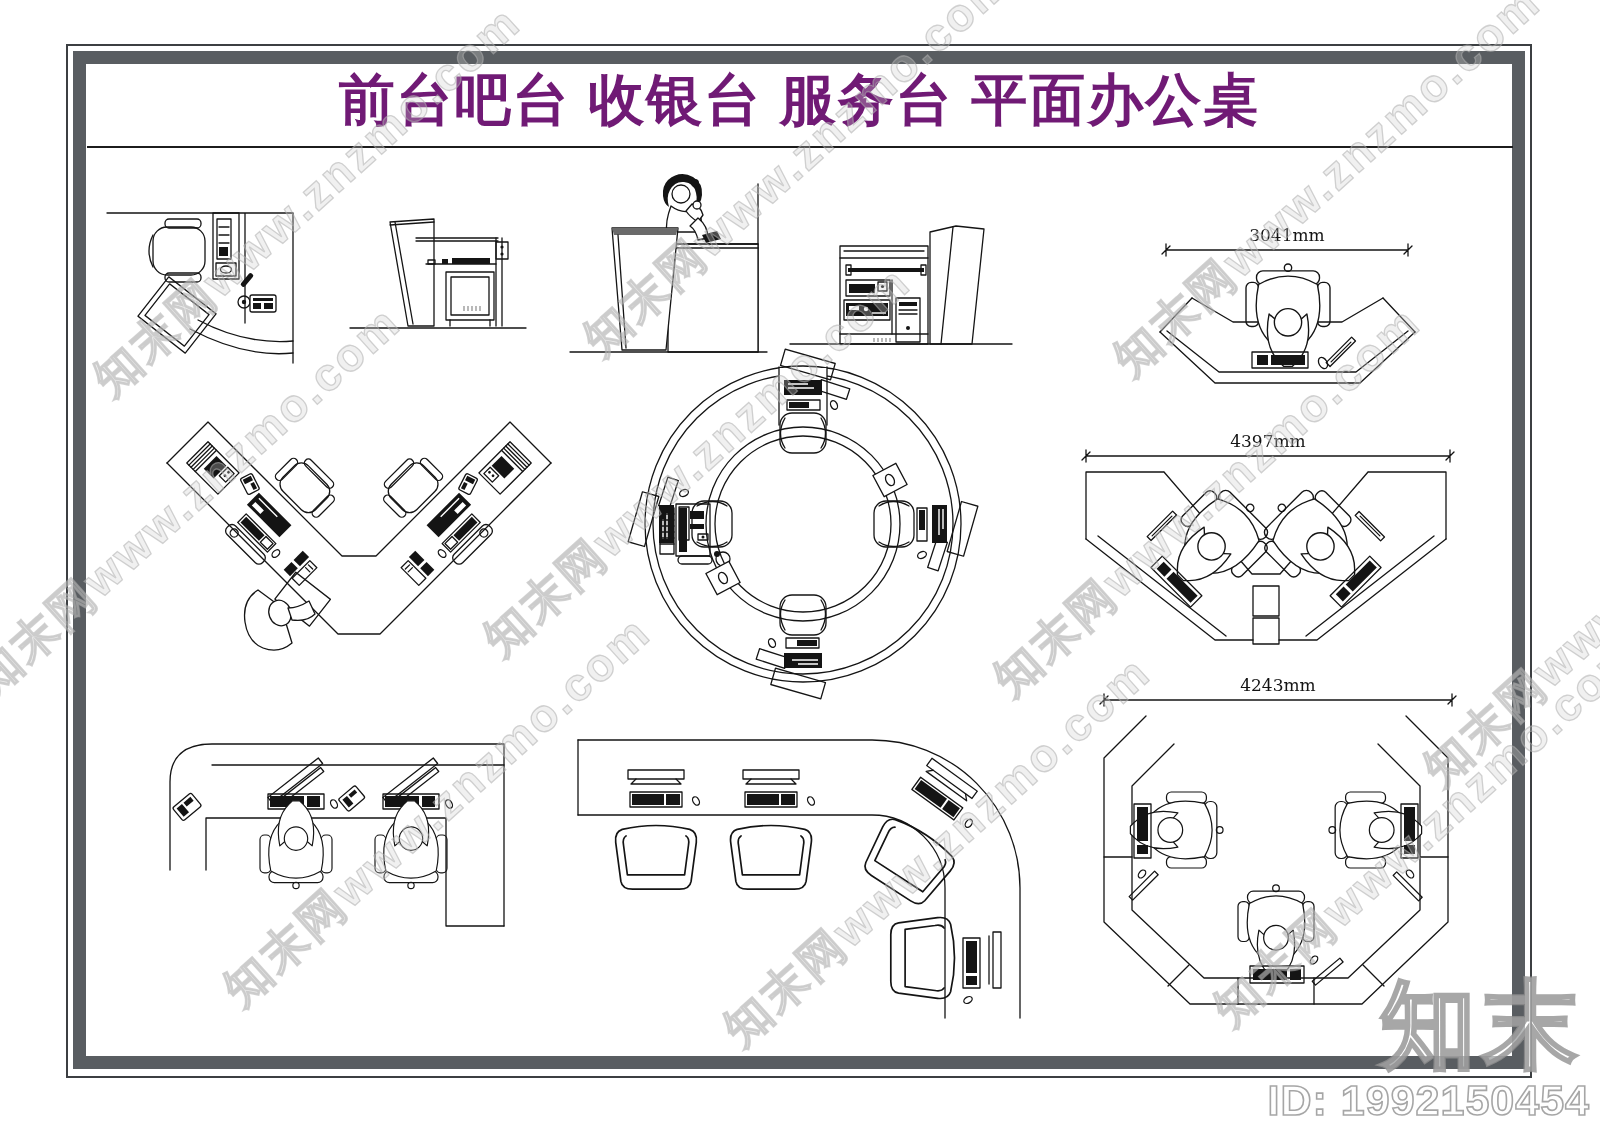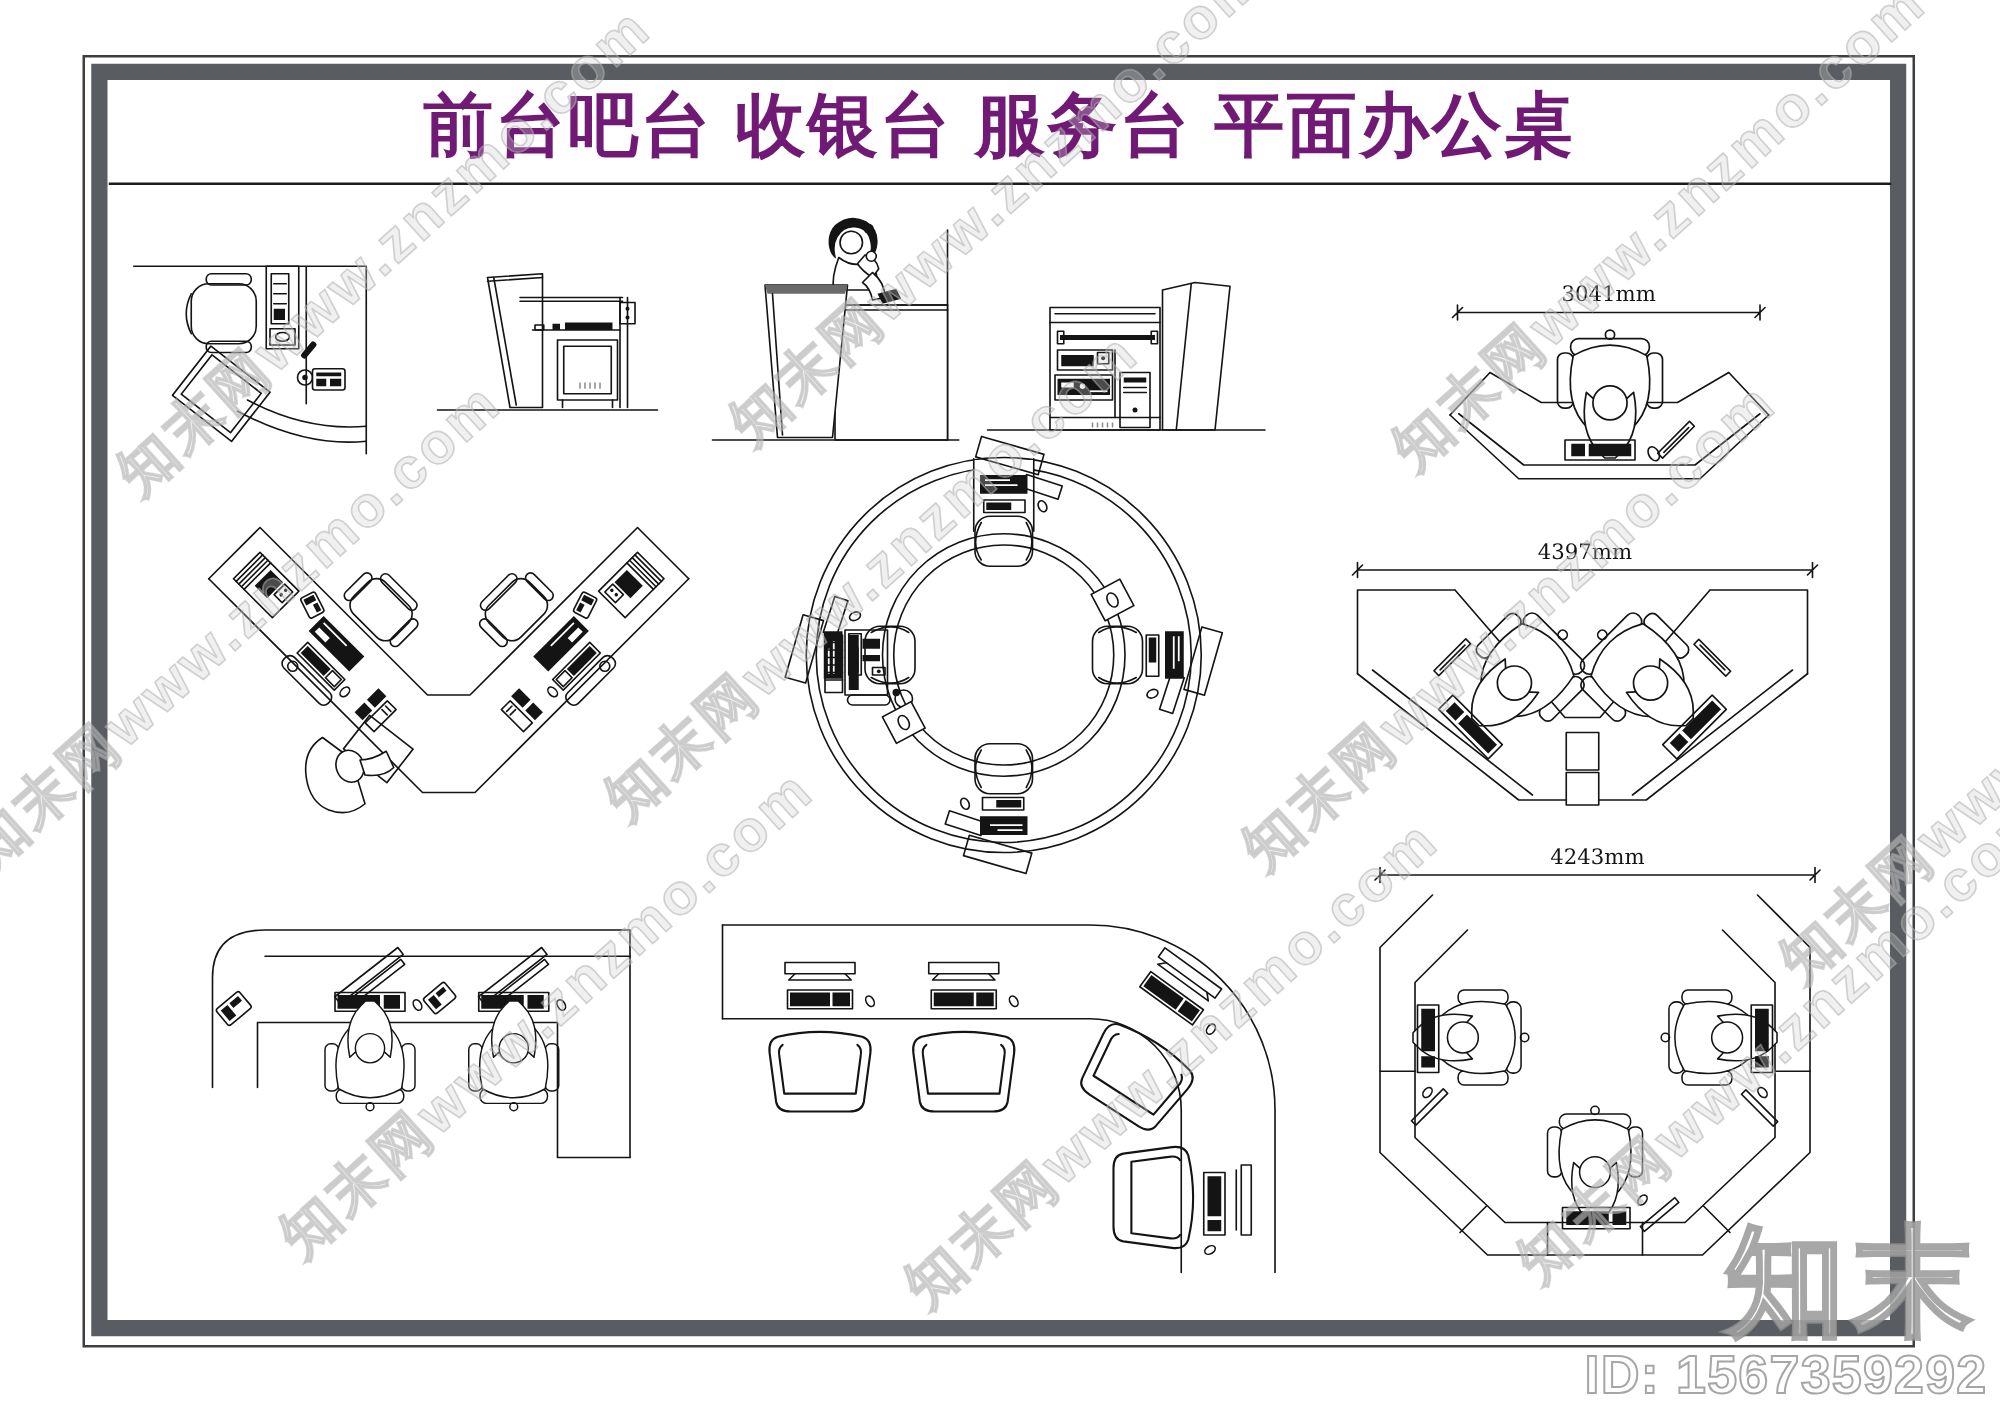--- a/index.html
+++ b/index.html
@@ -464,13 +464,13 @@
 <div class="wm" style="left:1050px;top:150px">知末网www.znzmo.com</div>
 <div class="wm" style="left:-90px;top:470px">知末网www.znzmo.com</div>
 <div class="wm" style="left:420px;top:430px">知末网www.znzmo.com</div>
 <div class="wm" style="left:930px;top:470px">知末网www.znzmo.com</div>
 <div class="wm" style="left:1360px;top:560px">知末网www.znzmo.com</div>
 <div class="wm" style="left:160px;top:780px">知末网www.znzmo.com</div>
 <div class="wm" style="left:660px;top:820px">知末网www.znzmo.com</div>
 <div class="wm" style="left:1150px;top:800px">知末网www.znzmo.com</div>
 
 <div class="abs" id="site-logo">知末</div>
-<div class="abs" id="site-id">ID: 1567359292</div>
+<div class="abs" id="site-id">ID: 1992150454</div>
 
 </body></html>

